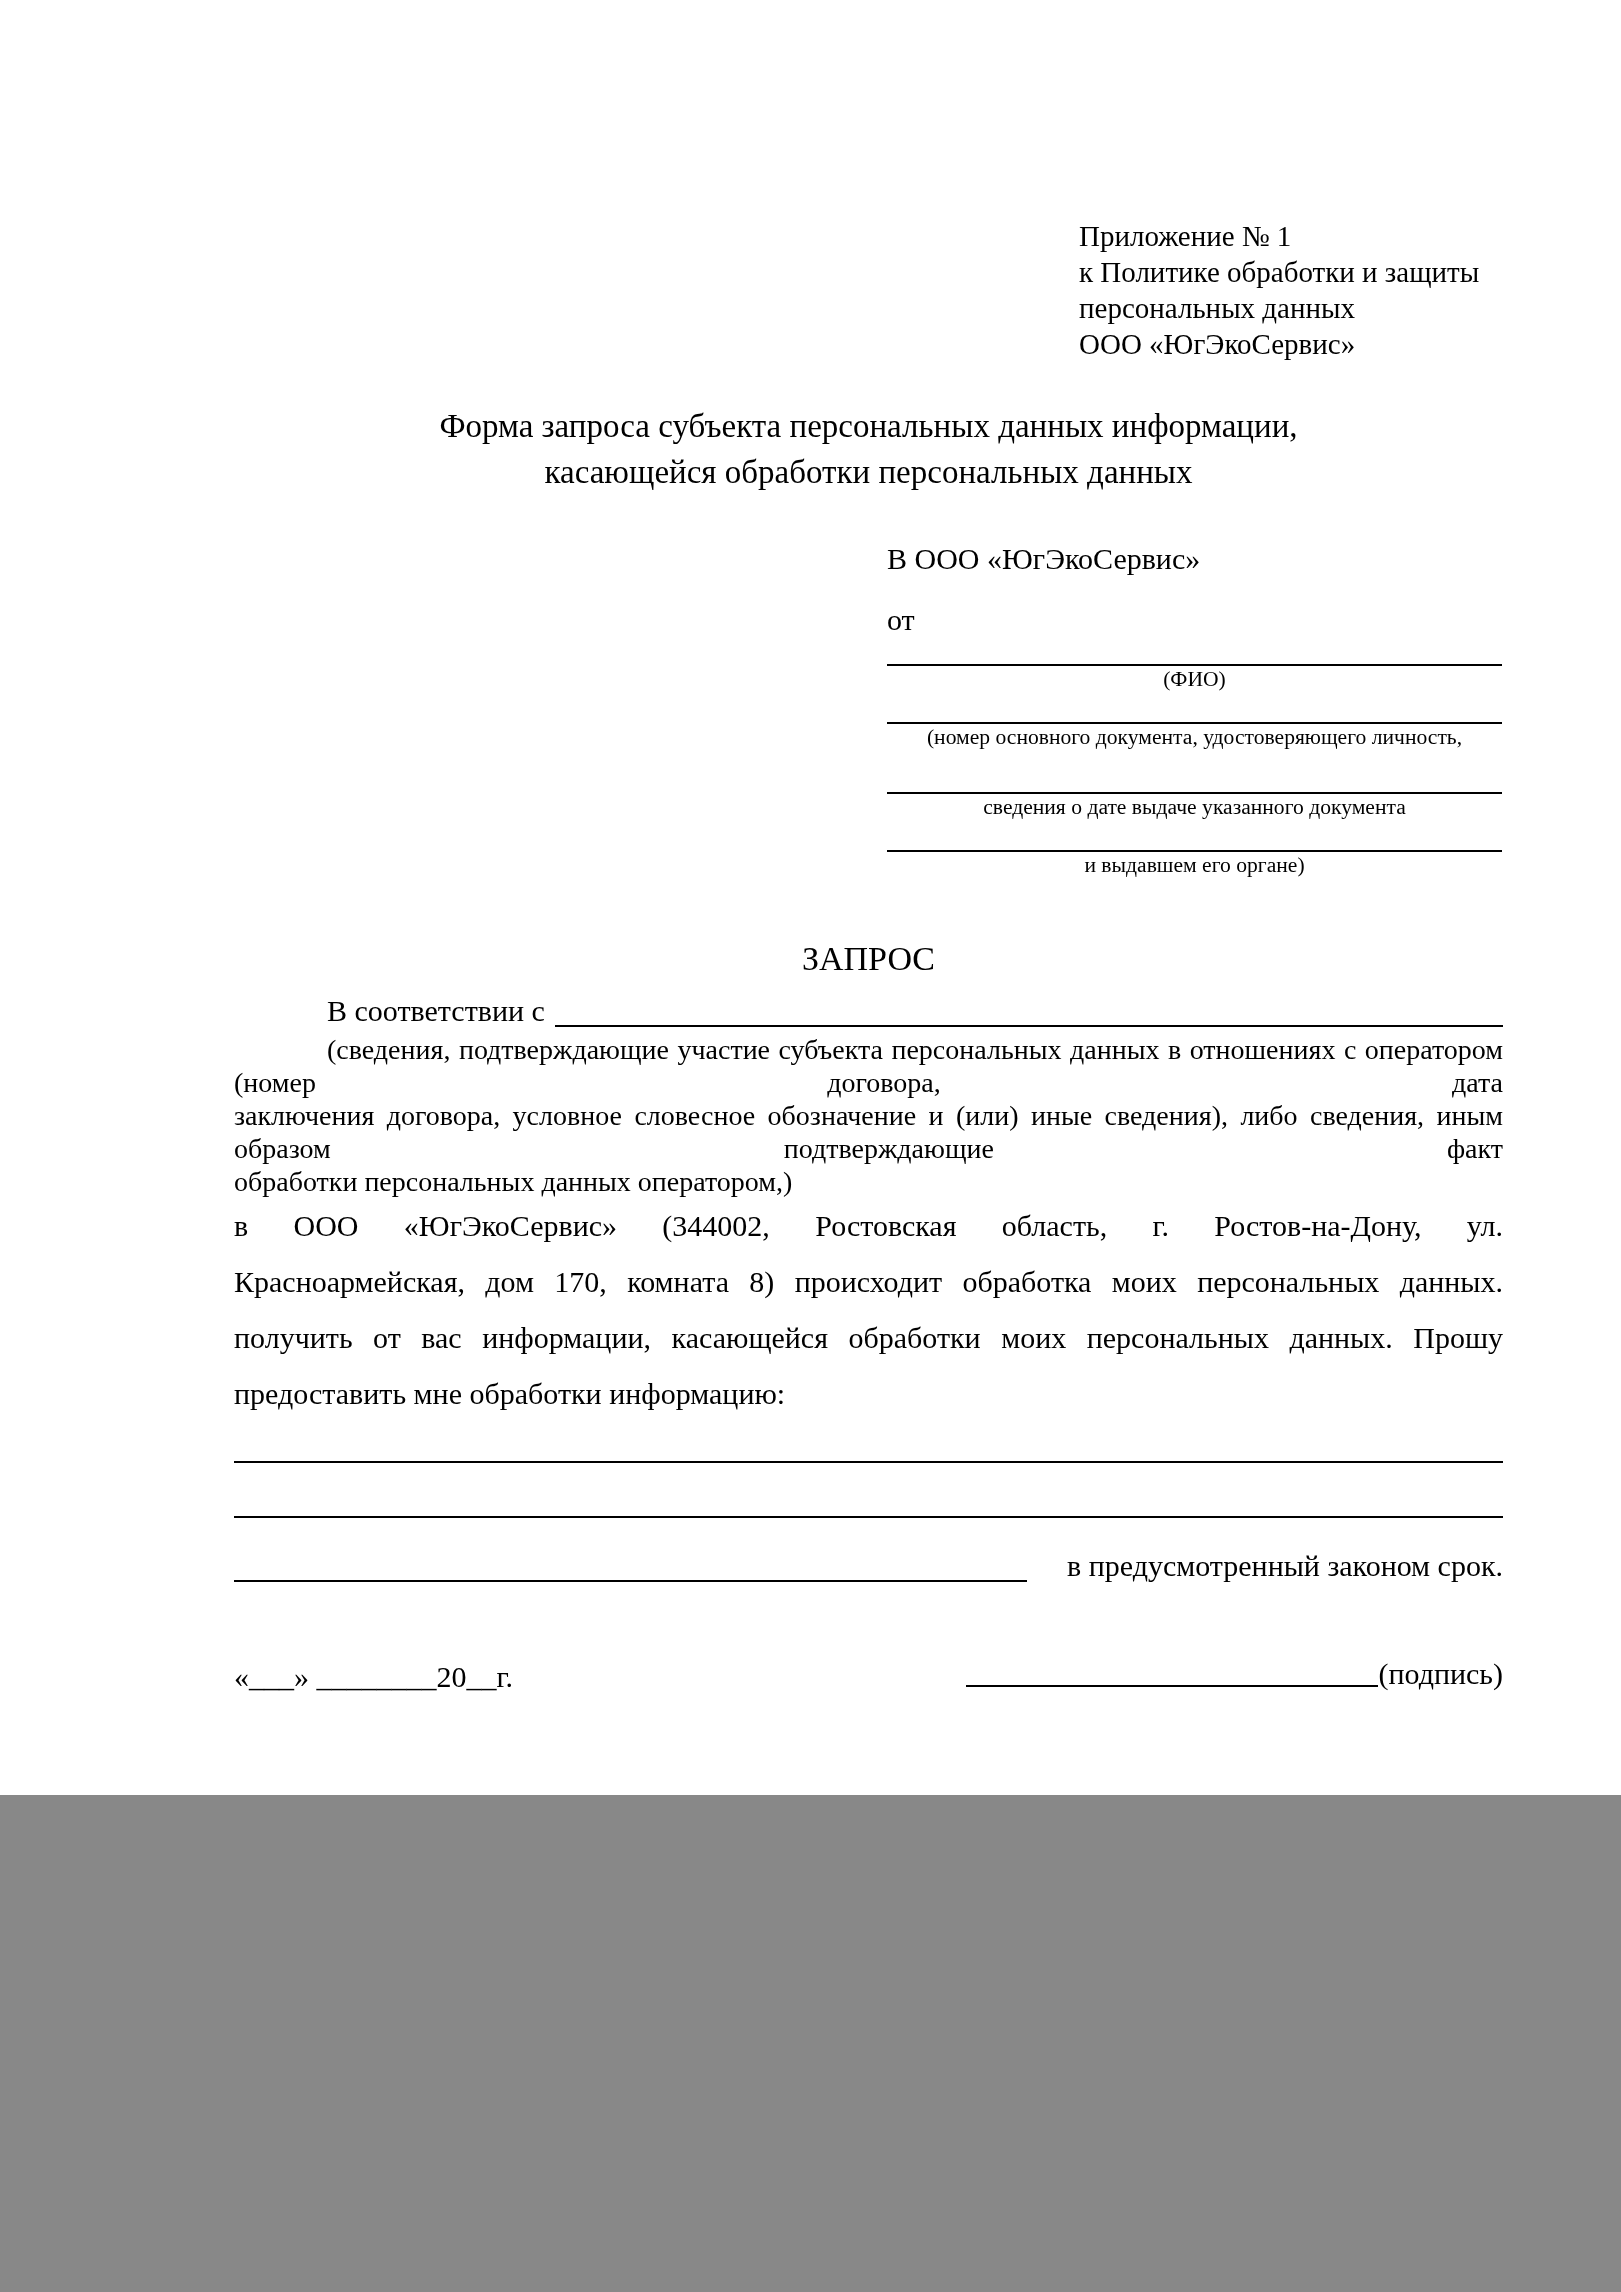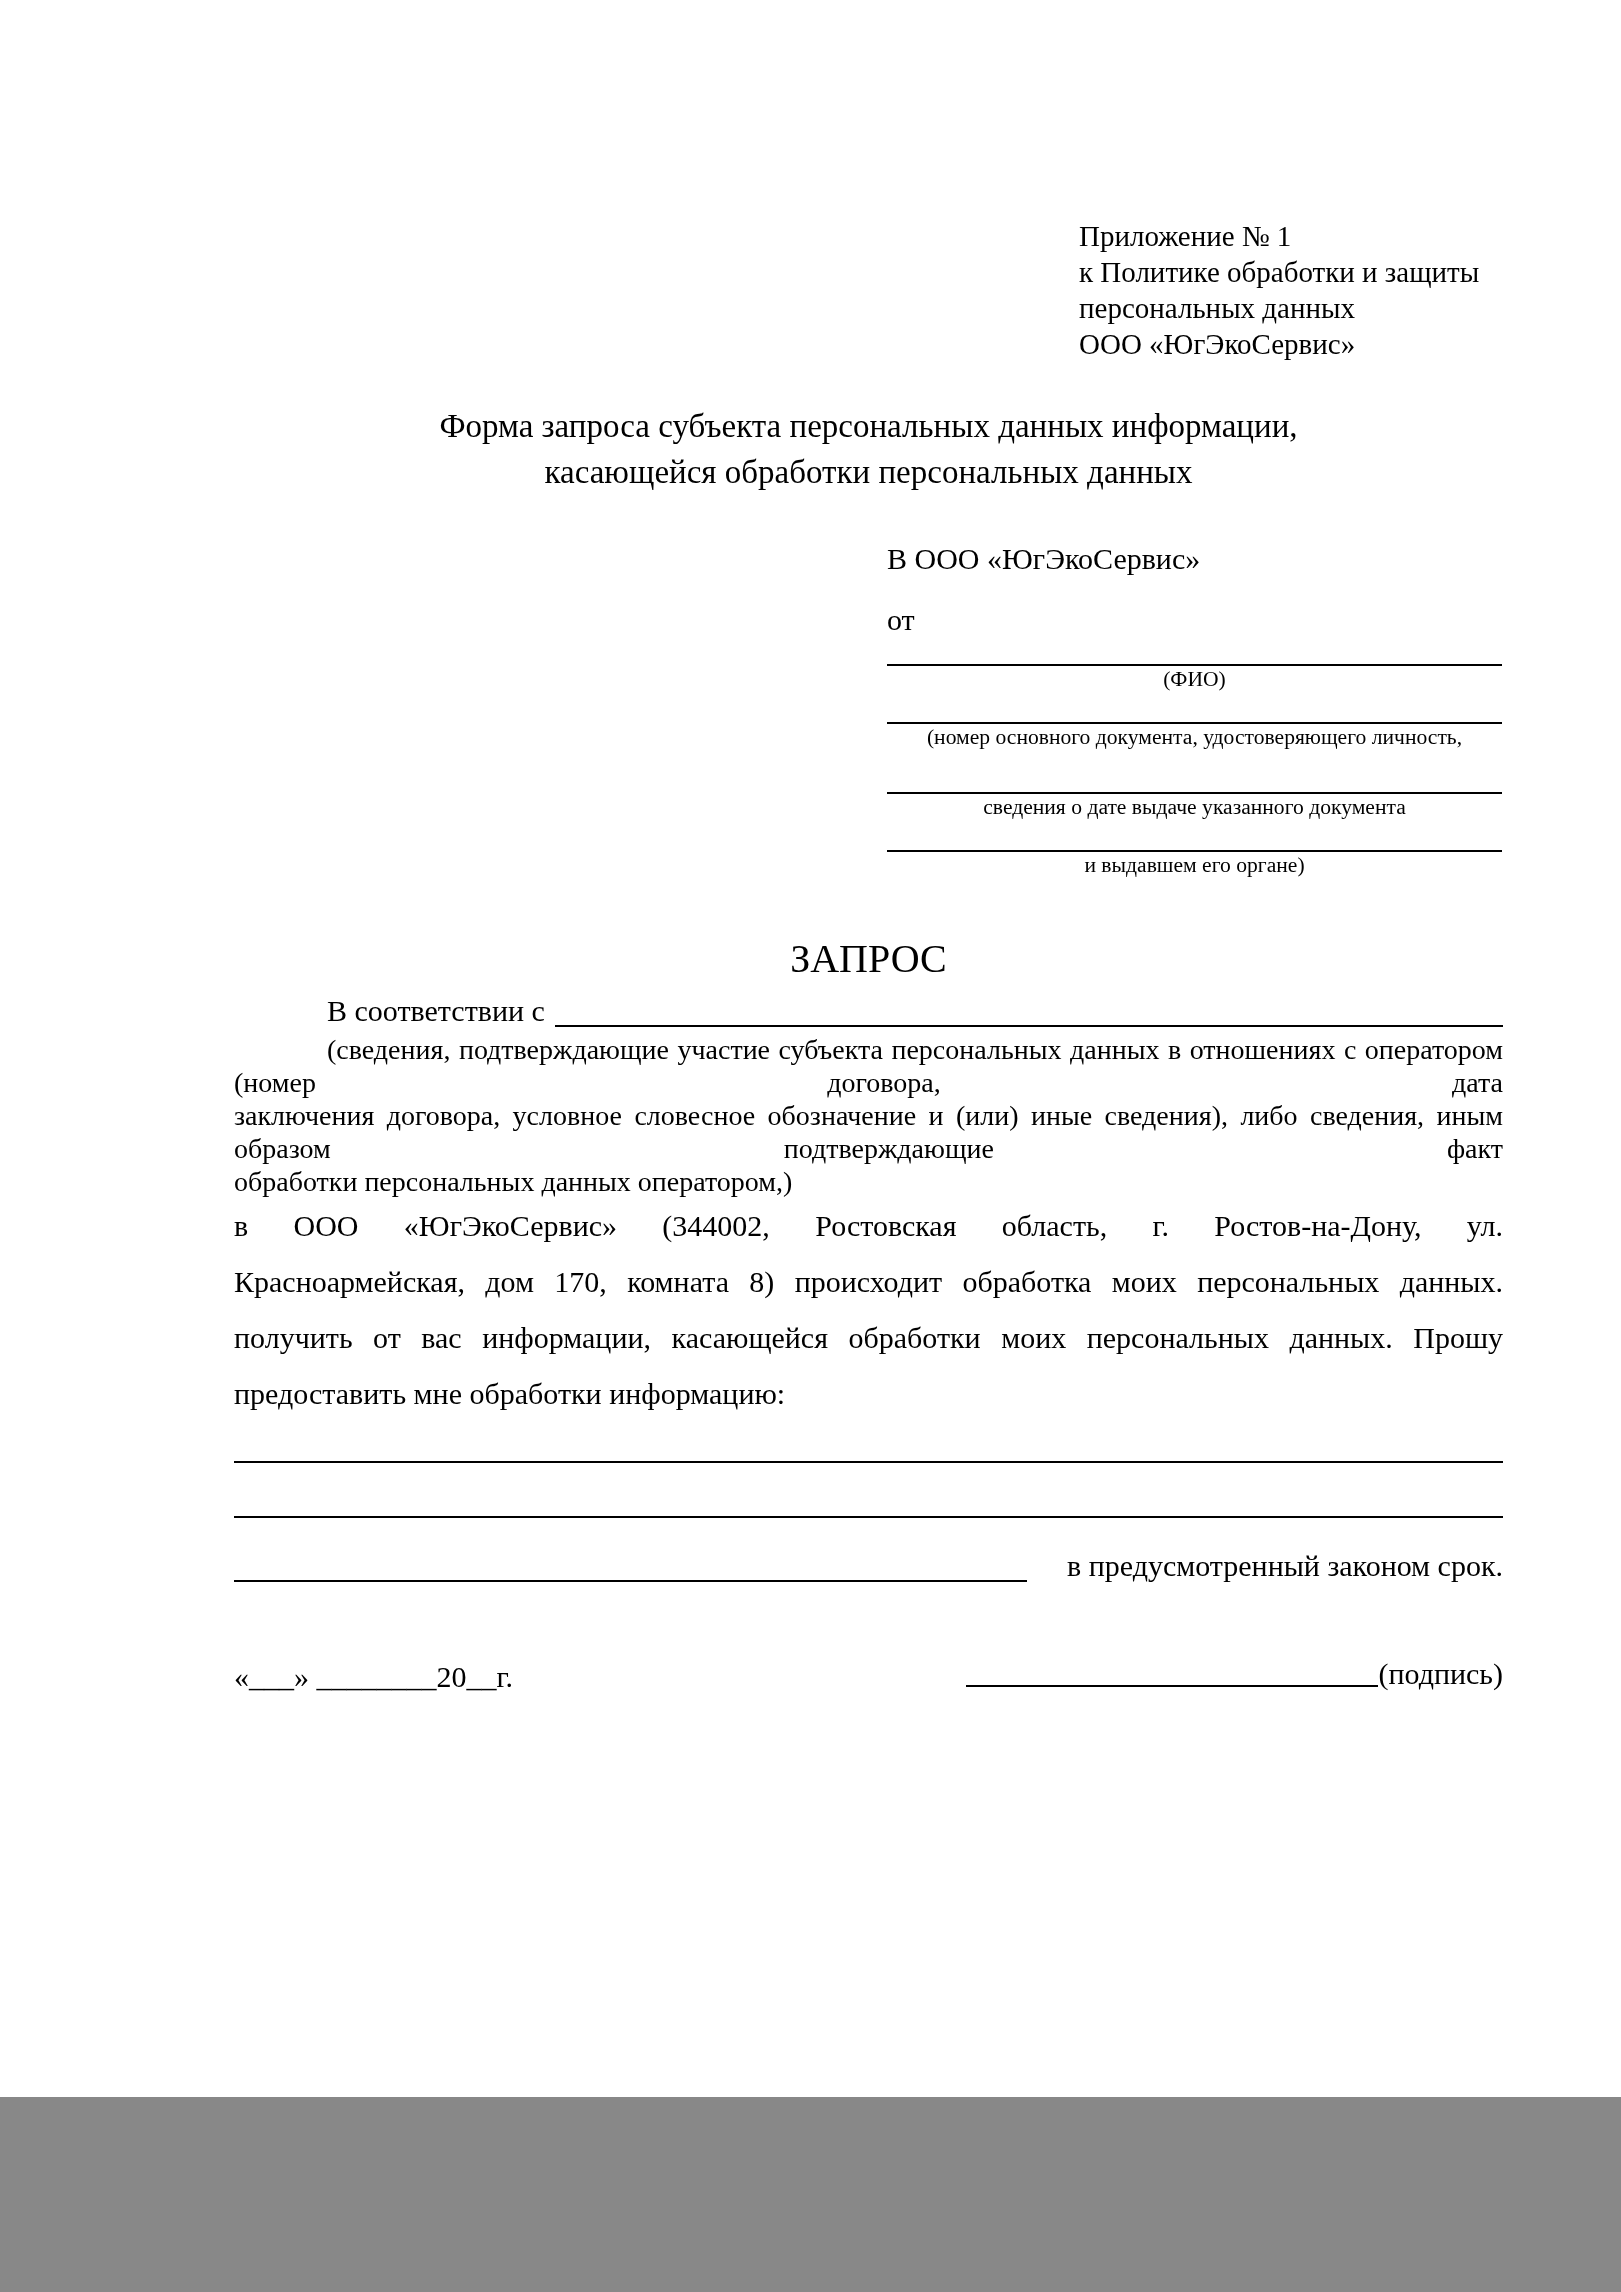--- a/index.html
+++ b/index.html
@@ -1,20 +1,20 @@
 <!DOCTYPE html>
 <html><head>
 <meta charset="utf-8">
 <style>
   * { margin: 0; padding: 0; box-sizing: border-box; }
   html, body { background: #888; }
   .page {
     position: relative;
     width: 1621px;
-    height: 2097px;
+    height: 1795px;
     background: #ffffff;
     font-family: "Liberation Serif", "DejaVu Serif", serif;
     color: #000;
     margin: 0 auto;
     overflow: hidden;
   }
   .content {
     position: absolute;
     left: 234px;
     top: 218px;
@@ -53,21 +53,21 @@
   .fline.f4 { height: 32px; }
   .fcaption {
     font-size: 21.6px;
     line-height: 26.5px;
     text-align: center;
   }
 
   .request-heading {
     margin-top: 61px;
     text-align: center;
-    font-size: 40px;
+    font-size: 34px;
     line-height: 37px;
   }
 
   
   .intro-row {
     margin-top: 15.7px;
     display: flex;
     padding-left: 93px;
     font-size: 30px;
     line-height: 37px;

